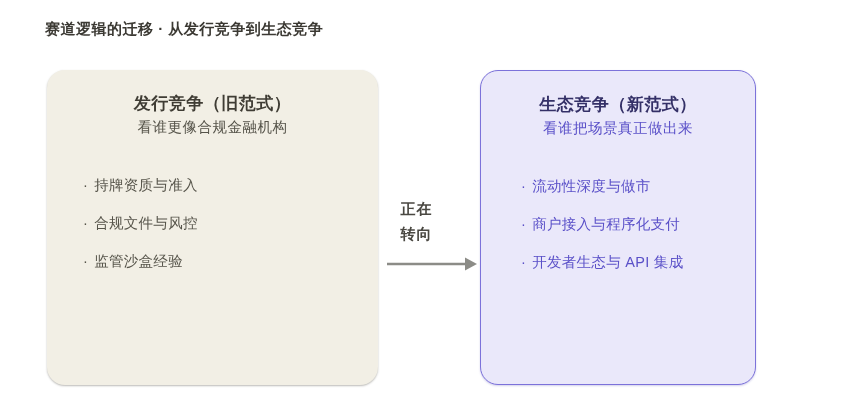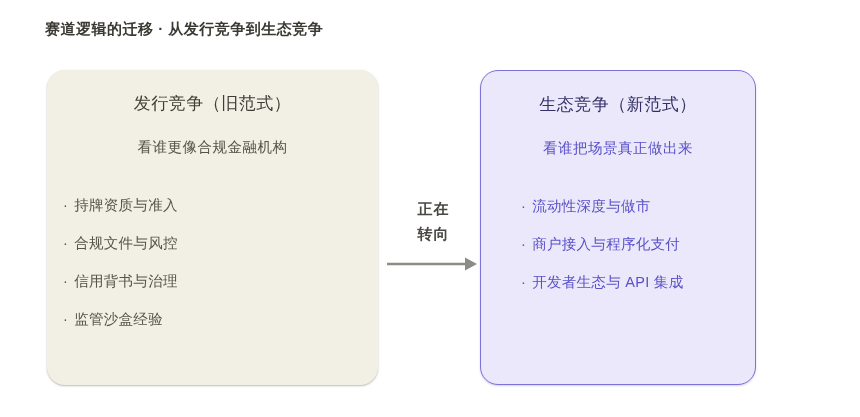--- a/index.html
+++ b/index.html
@@ -41,56 +41,56 @@
   .card-new {
     left: 480px;
     width: 276px;
     background: var(--right_bg, #eae8fa);
     border: 1.5px solid var(--right_border, #7c72da);
     box-shadow: 0 1px 2px rgba(84, 74, 180, 0.25);
   }
   .card-title {
     text-align: center;
     font-size: 17px;
-    font-weight: 400;
+    font-weight: 700;
     line-height: 20px;
     letter-spacing: 0.5px;
   }
   .card-old .card-title { color: var(--left_title, #3f3c34); }
   .card-new .card-title { color: var(--right_title, #343067); }
   .card-subtitle {
     text-align: center;
     font-size: 14.5px;
     line-height: 18px;
-    margin-top: 24px;
+    margin-top: 4px;
     letter-spacing: 0.5px;
   }
   .card-old .card-subtitle { color: var(--left_text, #56544a); }
   .card-new .card-subtitle { color: var(--right_text, #5a50c8); }
   .feature-list {
     list-style: none;
     margin: 39px 0 0 0;
     padding: 0;
     font-size: 14.5px;
     letter-spacing: 0.3px;
   }
-  .card-old .feature-list { padding-left: 16px; color: var(--left_text, #56544a); }
+  .card-old .feature-list { padding-left: 36px; color: var(--left_text, #56544a); }
   .card-new .feature-list { padding-left: 40px; color: var(--right_text, #5a50c8); }
   .feature-list li {
     line-height: 20px;
     margin-bottom: 18px;
     white-space: nowrap;
   }
   .bullet-dot {
     display: inline-block;
     margin-right: 6px;
   }
   .transition-label {
     position: absolute;
-    left: 386px;
+    left: 369px;
     top: 196px;
     width: 95px;
     text-align: center;
     font-size: 15px;
     font-weight: 700;
     line-height: 25px;
     color: var(--arrow_label, #4a4842);
     letter-spacing: 1px;
   }
   .transition-arrow {
@@ -105,21 +105,20 @@
 <body>
 
 <div class="page-title">赛道逻辑的迁移 · 从发行竞争到生态竞争</div>
 
 <div class="card card-old">
   <div class="card-title">发行竞争（旧范式）</div>
   <div class="card-subtitle">看谁更像合规金融机构</div>
   <ul class="feature-list">
     <li><span class="bullet-dot">·</span><span>持牌资质与准入</span></li>
     <li><span class="bullet-dot">·</span><span>合规文件与风控</span></li>
-    <li><span class="bullet-dot">·</span><span>信用背书与治理</span></li>
     <li><span class="bullet-dot">·</span><span>监管沙盒经验</span></li>
   </ul>
 </div>
 
 <div class="transition-label">
   <div>正在</div>
   <div>转向</div>
 </div>
 <svg class="transition-arrow" viewBox="0 0 95 20" xmlns="http://www.w3.org/2000/svg">
   <line x1="2" y1="10" x2="81" y2="10" stroke="#8c8c87" stroke-width="2.5"></line>

